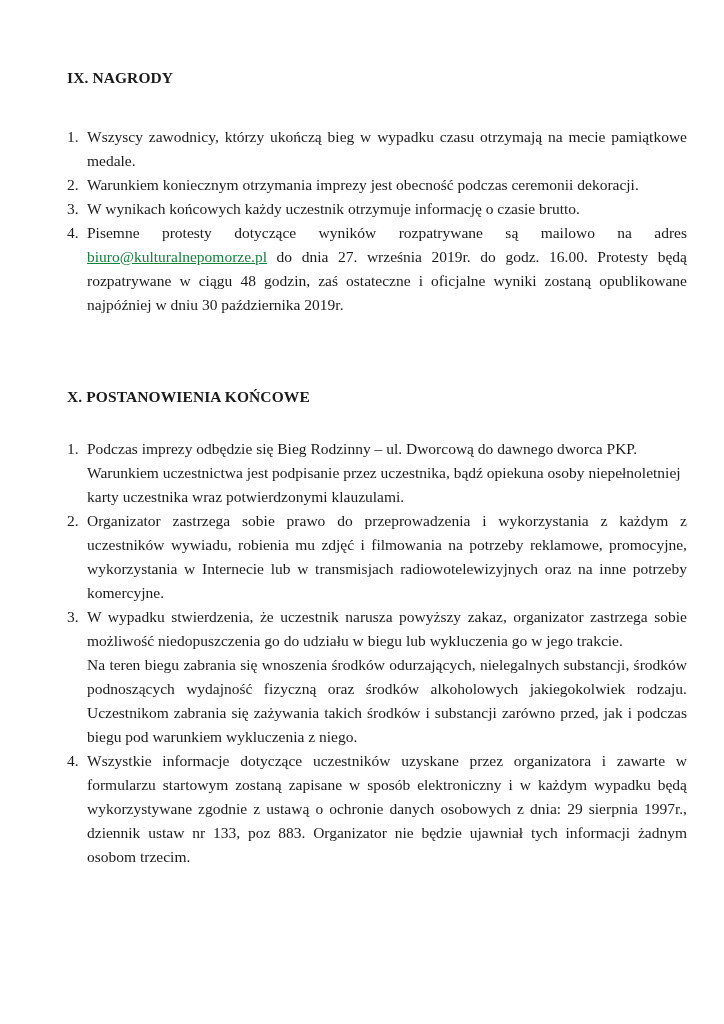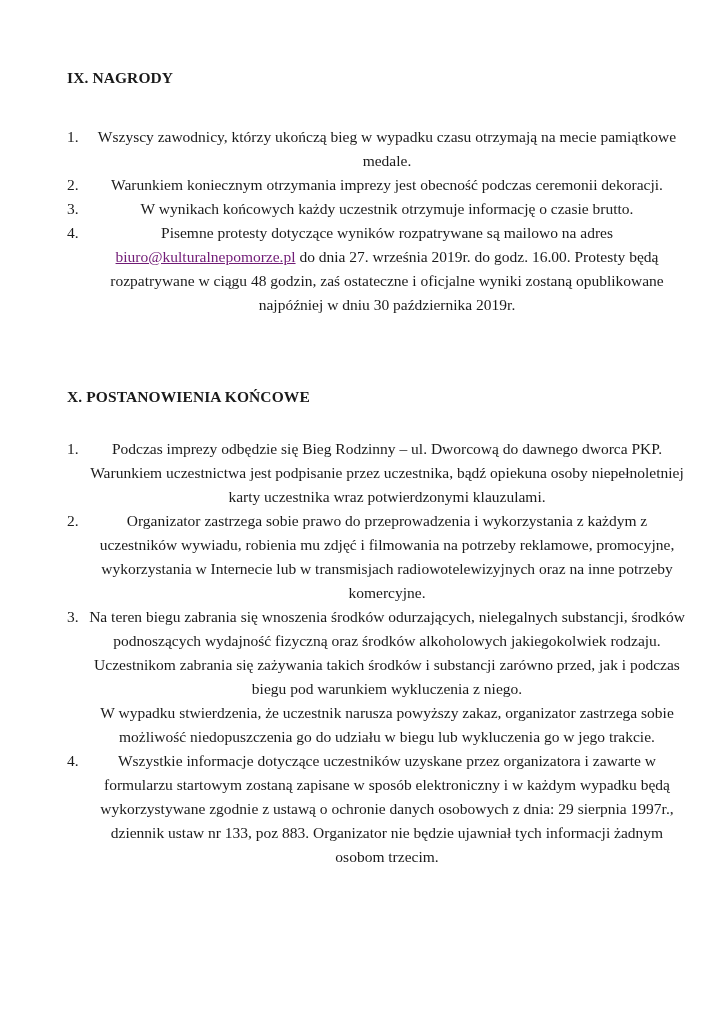--- a/index.html
+++ b/index.html
@@ -3,23 +3,23 @@
 <meta charset="utf-8">
 <style>
   html, body { margin: 0; padding: 0; background: #ffffff; }
   body { width: 724px; height: 1024px; overflow: hidden; position: relative;
          font-family: "Liberation Serif", "DejaVu Serif", serif; color: #1a1a1a; }
   .page { position: absolute; left: 0; top: 7px; width: 724px; height: 1024px; }
   .heading { position: absolute; left: 67px; font-size: 15.5px; font-weight: bold; letter-spacing: 0.1px; }
   .list { position: absolute; left: 67px; width: 620px; margin: 0; padding: 0; list-style: none; }
   .item { position: relative; padding-left: 20px; font-size: 15.5px; line-height: 24px; text-align: justify; }
   .item .num { position: absolute; left: 0; top: 0; }
-  .item .body { display: block; text-align: center; }
+  .item .body { display: block; }
   .sub { display: block; }
-  a.link { color: #701a75; text-decoration: underline; }
+  a.link { color: #15803d; text-decoration: underline; }
   .left { text-align: left; }
 </style>
 </head>
 <body>
 
 <div class="page">
 
   <div class="heading" style="top:62px;">IX. NAGRODY</div>
 
   <ul class="list" style="top:118px;">
@@ -47,22 +47,22 @@
     <li class="item">
       <span class="num">1.</span>
       <span class="body left"> Podczas imprezy odbędzie się Bieg Rodzinny – ul. Dworcową do dawnego dworca PKP. Warunkiem uczestnictwa jest podpisanie przez uczestnika, bądź opiekuna osoby niepełnoletniej karty uczestnika wraz potwierdzonymi klauzulami.</span>
     </li>
     <li class="item">
       <span class="num">2.</span>
       <span class="body"> Organizator zastrzega sobie prawo do przeprowadzenia i wykorzystania z każdym z uczestników wywiadu, robienia mu zdjęć i filmowania na potrzeby reklamowe, promocyjne, wykorzystania w Internecie lub w transmisjach radiowotelewizyjnych oraz na inne potrzeby komercyjne.</span>
     </li>
     <li class="item">
       <span class="num">3.</span>
+      <span class="body sub">W wypadku stwierdzenia, że uczestnik narusza powyższy zakaz, organizator zastrzega sobie możliwość niedopuszczenia go do udziału w biegu lub wykluczenia go w jego trakcie.</span>
       <span class="body">Na teren biegu zabrania się wnoszenia środków odurzających, nielegalnych substancji, środków podnoszących wydajność fizyczną oraz środków alkoholowych jakiegokolwiek rodzaju. Uczestnikom zabrania się zażywania takich środków i substancji zarówno przed, jak i podczas biegu pod warunkiem wykluczenia z niego.</span>
-      <span class="body sub">W wypadku stwierdzenia, że uczestnik narusza powyższy zakaz, organizator zastrzega sobie możliwość niedopuszczenia go do udziału w biegu lub wykluczenia go w jego trakcie.</span>
     </li>
     <li class="item">
       <span class="num">4.</span>
       <span class="body">Wszystkie informacje dotyczące uczestników uzyskane przez organizatora i zawarte w formularzu startowym zostaną zapisane w sposób elektroniczny i w każdym wypadku będą wykorzystywane zgodnie z ustawą o ochronie danych osobowych z dnia: 29 sierpnia 1997r., dziennik ustaw nr 133, poz 883. Organizator nie będzie ujawniał tych informacji żadnym osobom trzecim.</span>
     </li>
   </ul>
 
 </div>
 
 </body></html>

